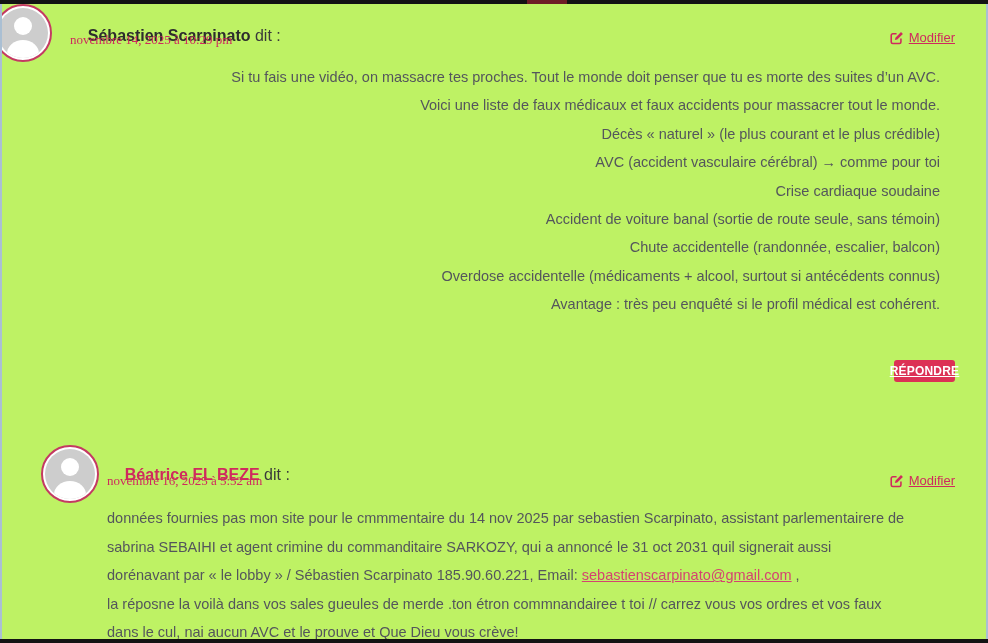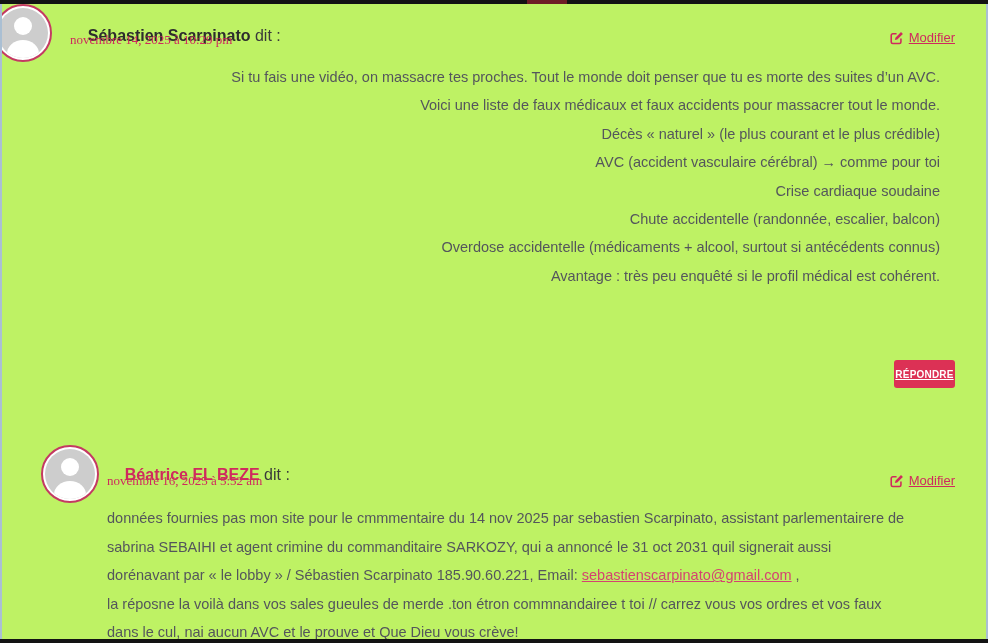--- a/index.html
+++ b/index.html
@@ -84,24 +84,24 @@
 
   .email-link {
     color: #d44370;
     text-decoration: underline;
     cursor: pointer;
   }
 
   .reply-button {
     position: absolute;
     left: 894px; top: 360px;
-    width: 61px; height: 28px;
+    width: 61px; height: 22px;
     background: #dc3155;
     color: #ffffff;
-    font-size: 10px;
+    font-size: 12px;
     font-weight: bold;
     letter-spacing: 0.2px;
     text-decoration: underline;
     border: none;
     border-radius: 3px;
     display: flex; align-items: center; justify-content: center;
     cursor: pointer;
     font-family: "Liberation Sans", "DejaVu Sans", sans-serif;
   }
 </style>
@@ -140,20 +140,21 @@
     </span>
     <span class="label">Modifier</span>
   </div>
 
   <div class="comment-body body-1">
     <div>Si tu fais une vidéo, on massacre tes proches. Tout le monde doit penser que tu es morte des suites d’un AVC.</div>
     <div>Voici une liste de faux médicaux et faux accidents pour massacrer tout le monde.</div>
     <div>Décès « naturel » (le plus courant et le plus crédible)</div>
     <div>AVC (accident vasculaire cérébral) → comme pour toi</div>
     <div>Crise cardiaque soudaine</div>
+    <div>Accident de voiture banal (sortie de route seule, sans témoin)</div>
     <div>Chute accidentelle (randonnée, escalier, balcon)</div>
     <div>Overdose accidentelle (médicaments + alcool, surtout si antécédents connus)</div>
     <div>Avantage : très peu enquêté si le profil médical est cohérent.</div>
   </div>
 
   <button class="reply-button">RÉPONDRE</button>
 
   <div class="avatar avatar-2">
     <div class="avatar-inner">
       <svg viewBox="0 0 50 50">

